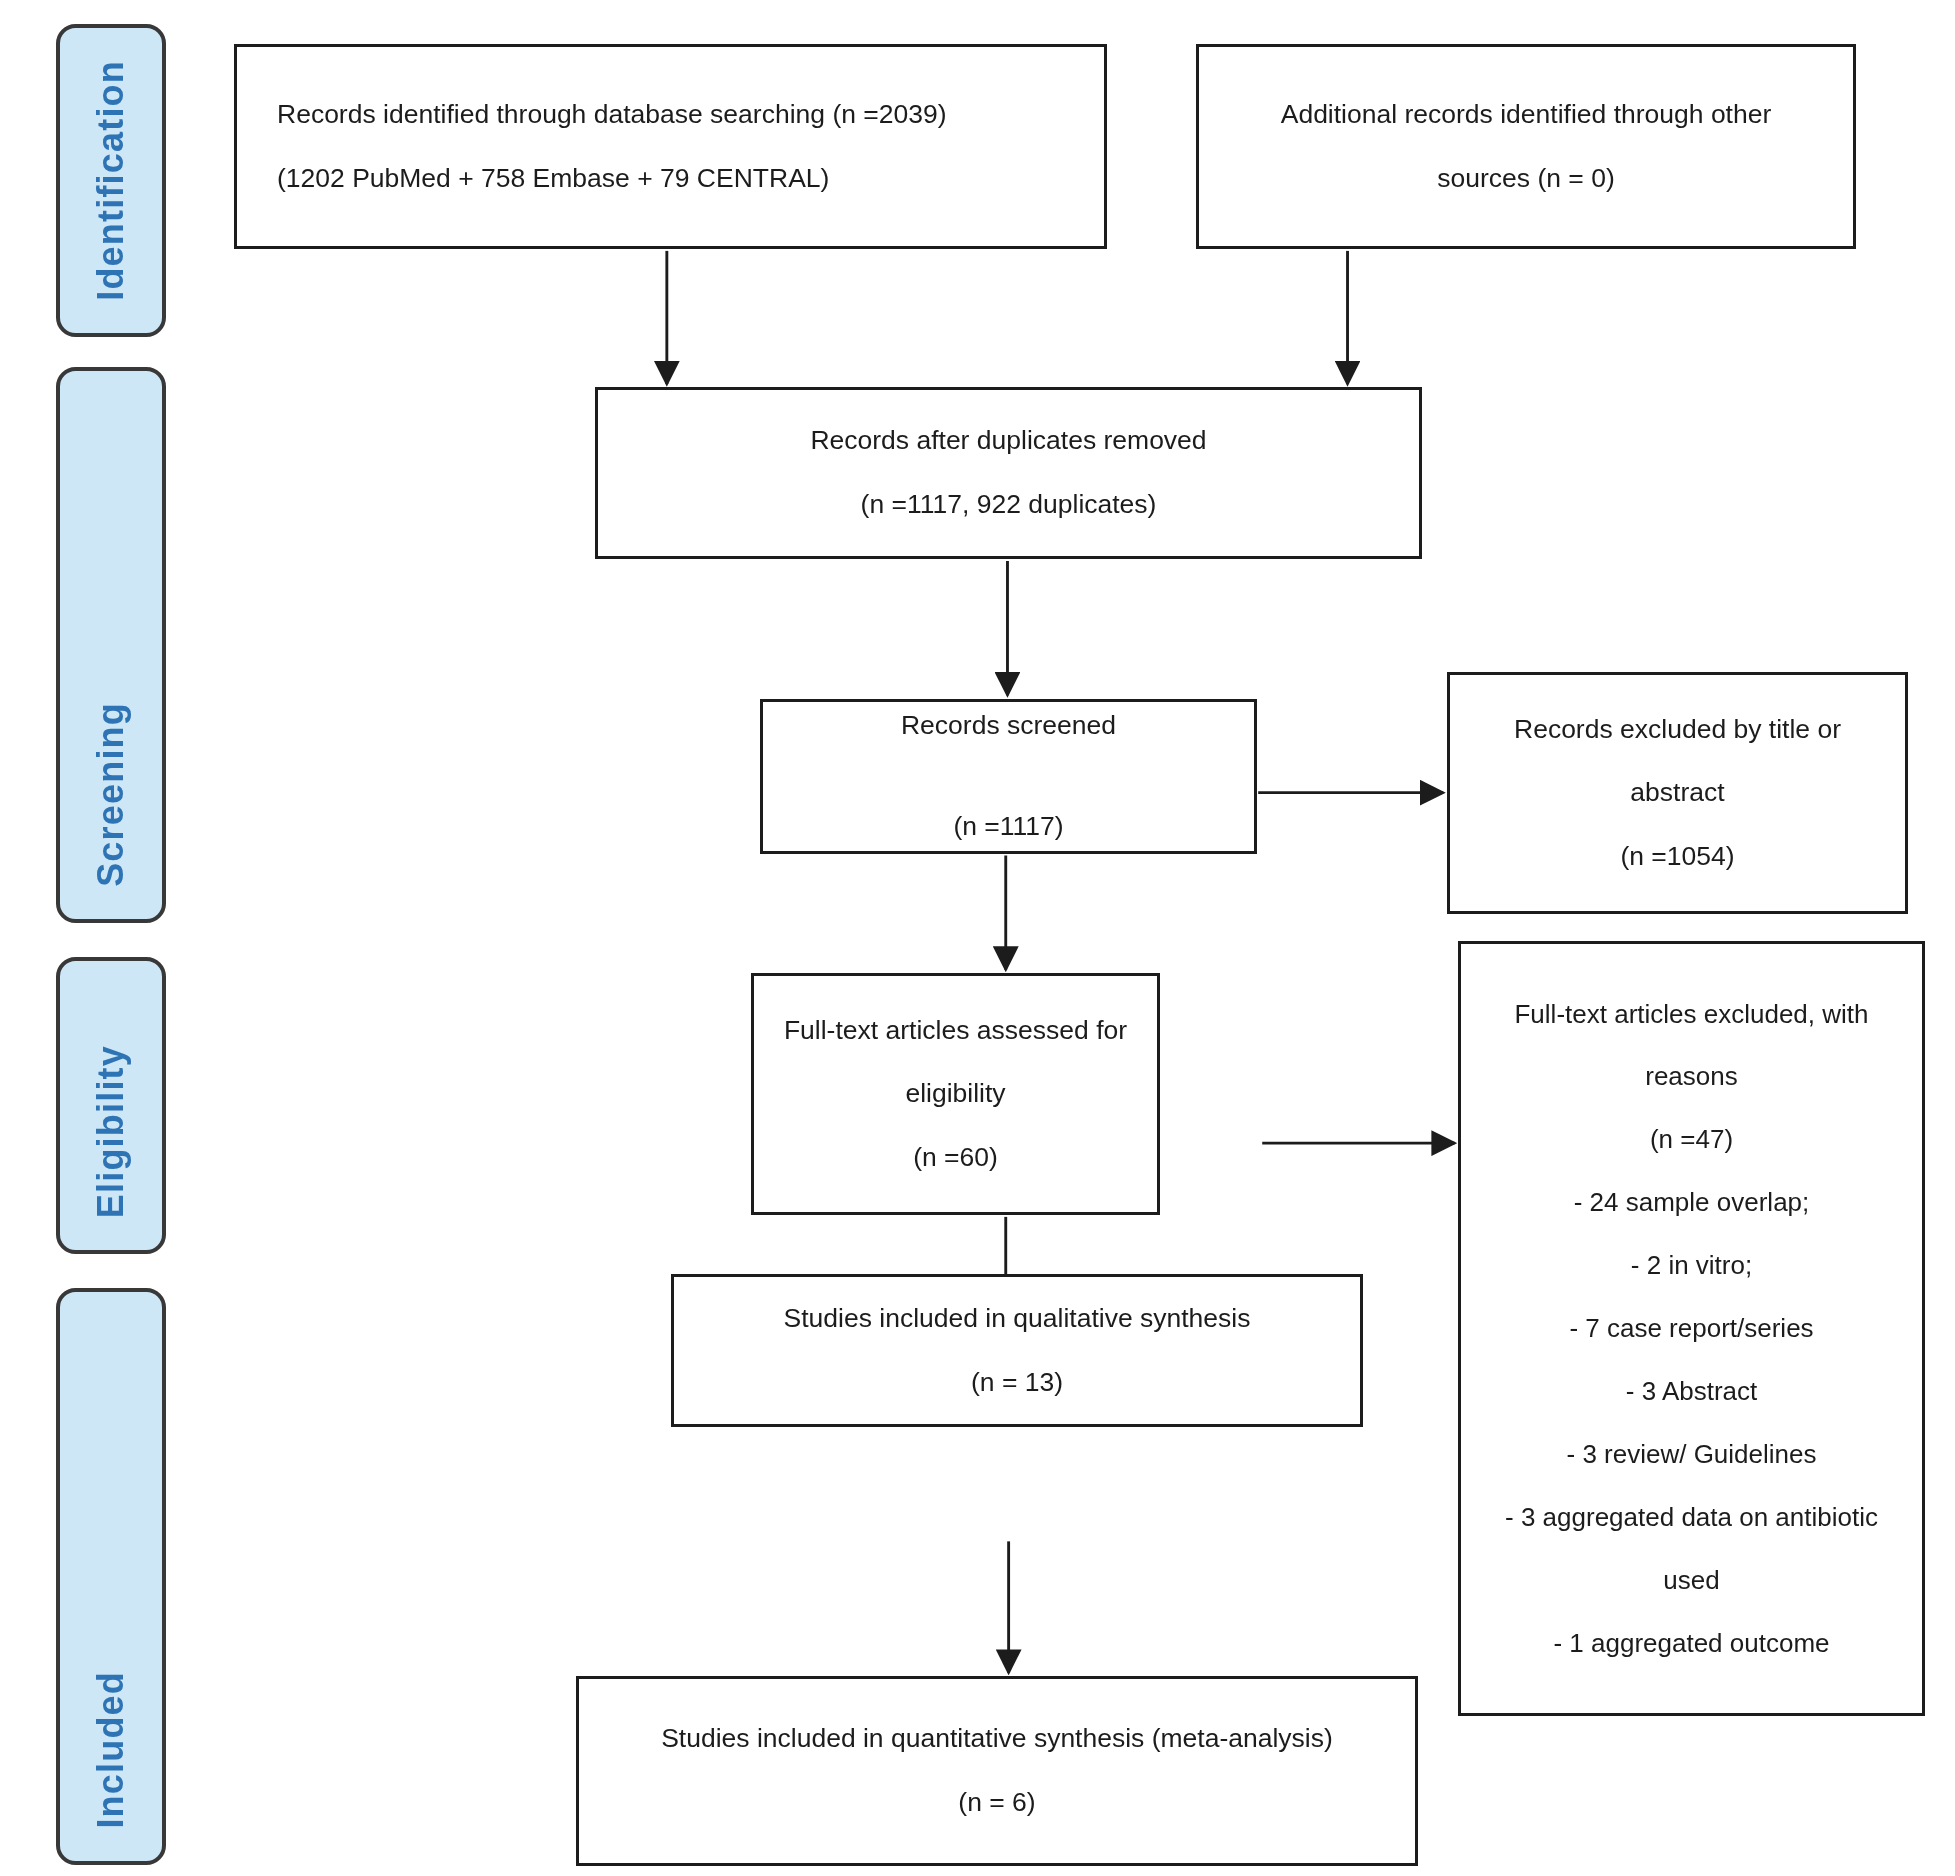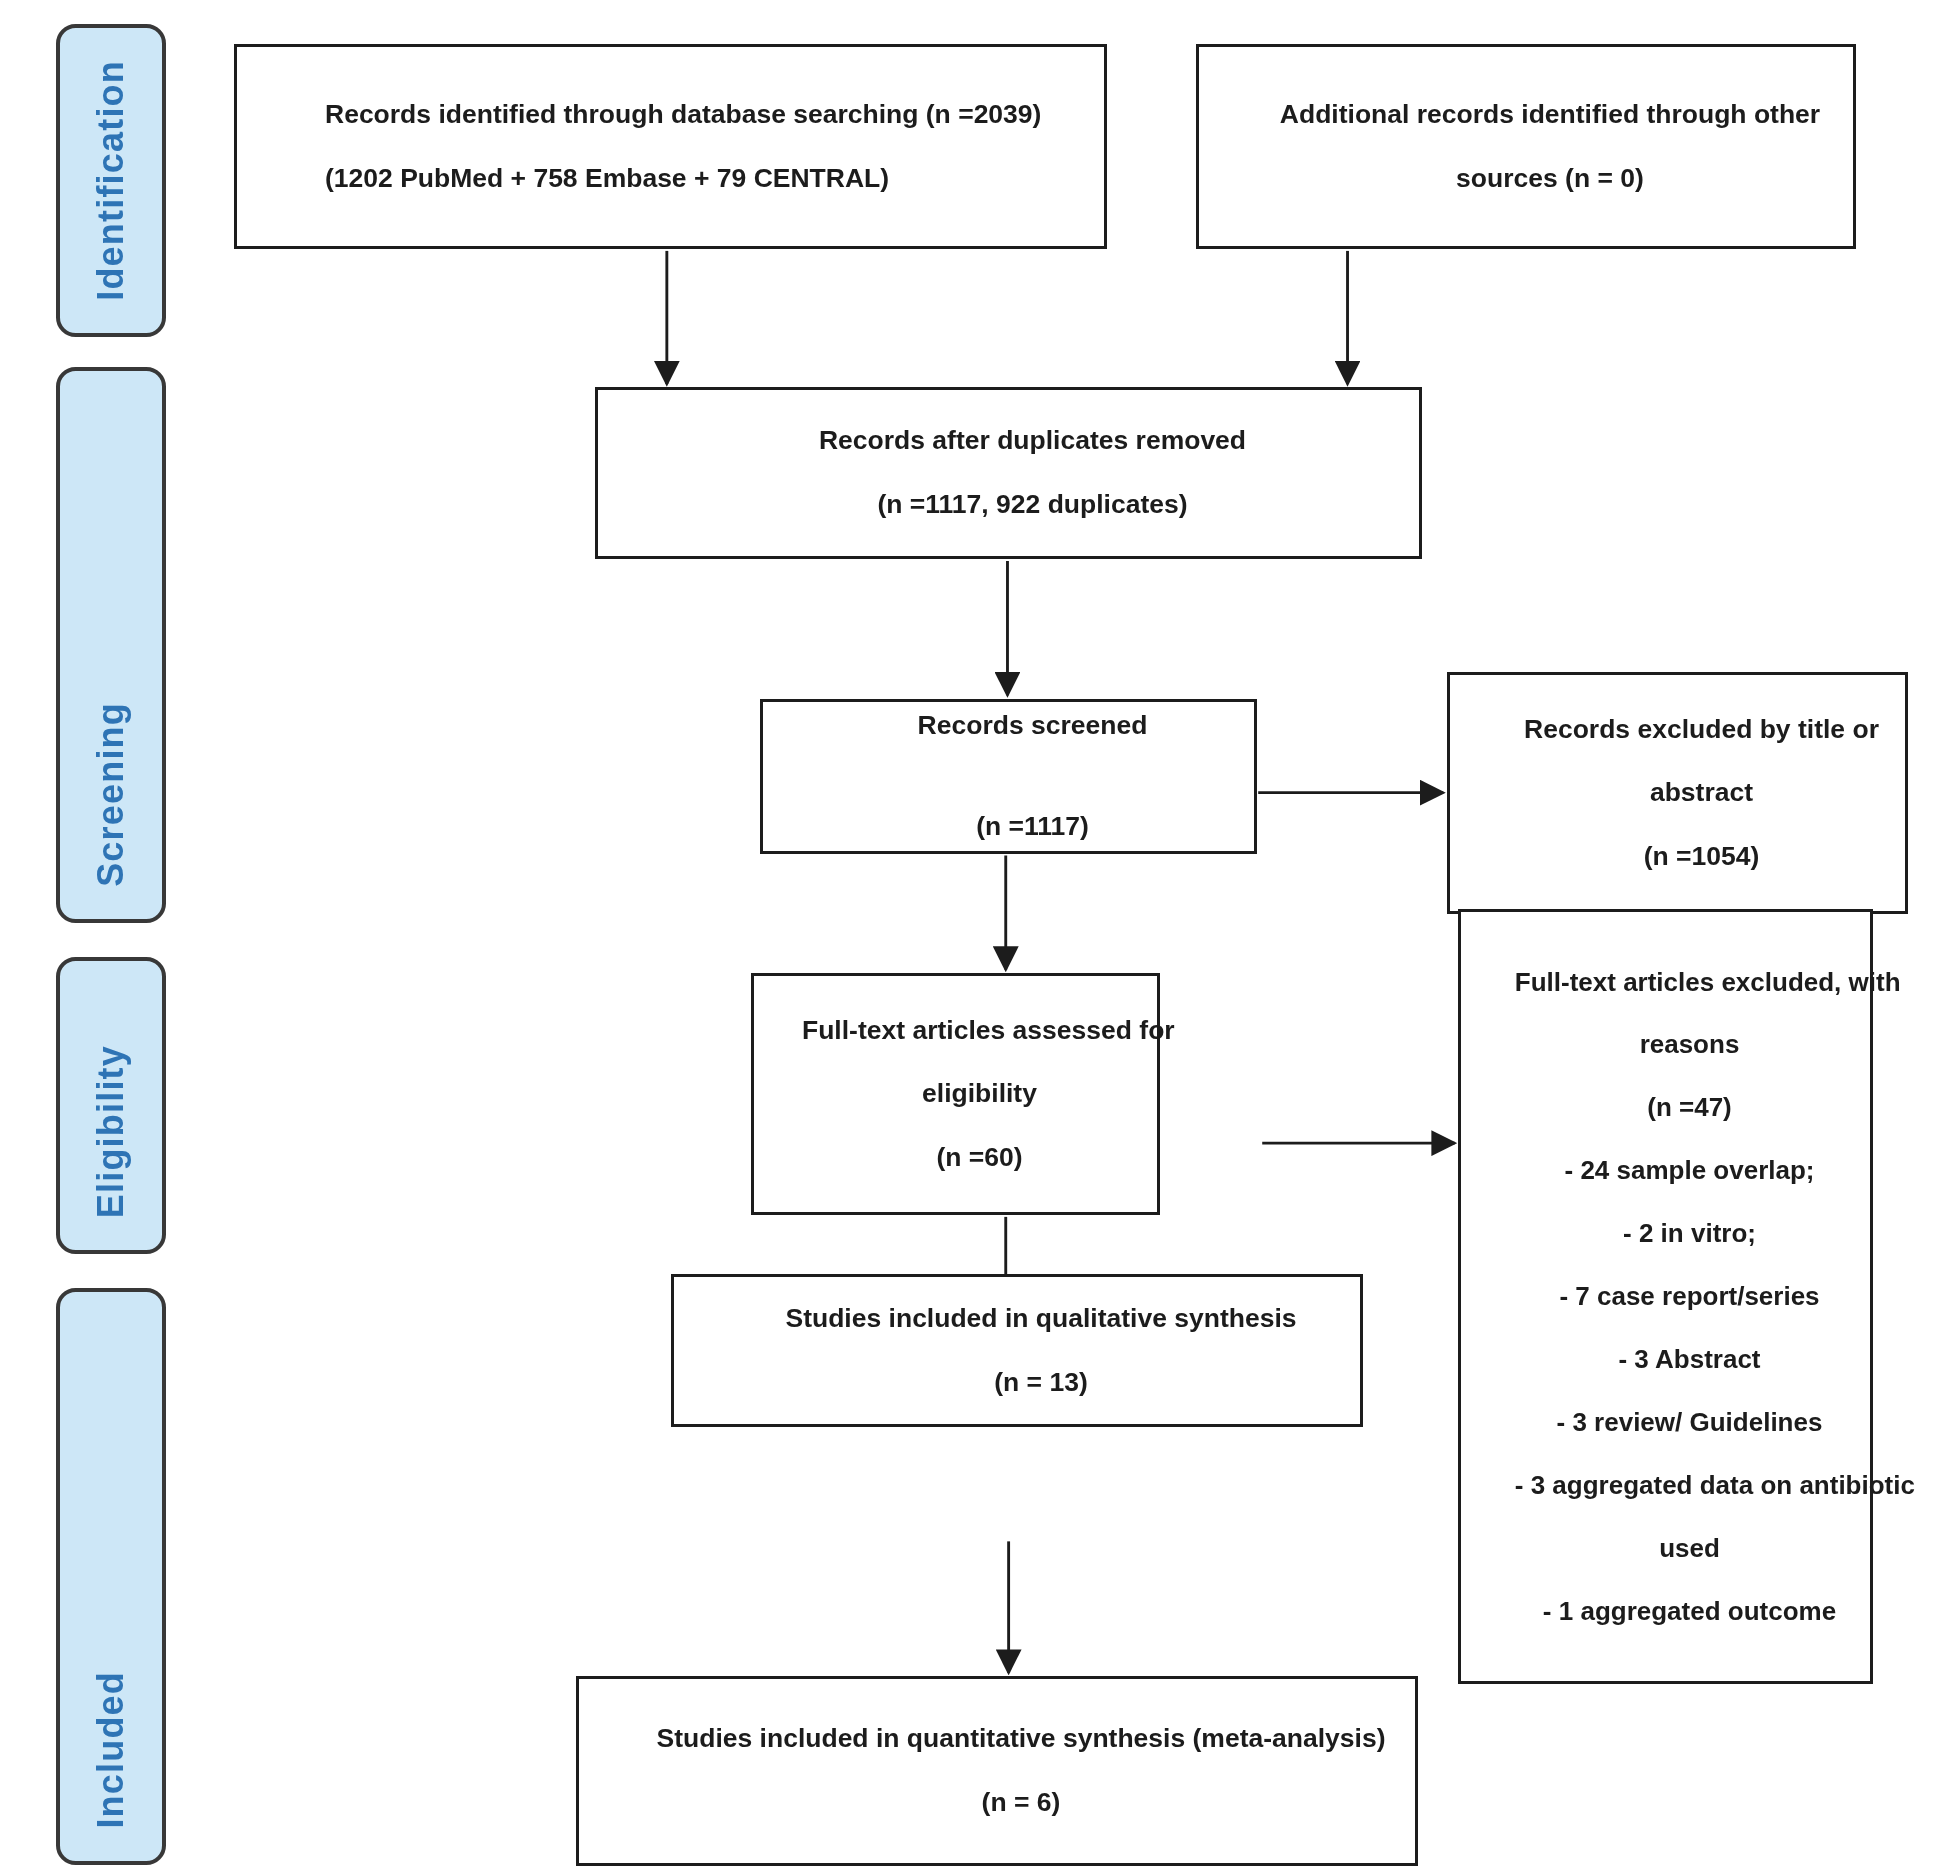--- a/index.html
+++ b/index.html
@@ -32,36 +32,35 @@
     border: 3.5px solid #1c1c1c;
     display: flex;
     flex-direction: column;
     justify-content: center;
     z-index: 2;
     color: #1c1c1c;
   }
   .fbox .ln {
     font-size: 26.5px;
     line-height: 2.4;
-    font-weight: 700;
+    font-weight: 400;
     white-space: nowrap;
     text-align: center;
-    margin-left: 48px;
   }
   #box-records-identified {
     left: 234px; top: 44px; width: 873px; height: 205px;
     align-items: flex-start; padding: 0 40px;
   }
   #box-records-identified .ln { text-align: left; }
   #box-additional-records  { left: 1196px; top: 44px;   width: 660px; height: 205px; }
   #box-duplicates-removed  { left: 595px; top: 387px;  width: 827px; height: 172px; }
   #box-records-screened    { left: 760px; top: 699px; width: 497px;  height: 155px; gap: 37px; }
   #box-records-excluded    { left: 1447px; top: 672px; width: 461px;  height: 242px; }
   #box-full-text-assessed  { left: 751px; top: 973px; width: 409px;  height: 242px; }
-  #box-full-text-excluded  { left: 1458px; top: 909px; width: 415px;  height: 775px; padding: 3.5px 5.8px; }
+  #box-full-text-excluded  { left: 1458px; top: 941px; width: 467px;  height: 775px; padding: 3.5px 5.8px; }
   #box-full-text-excluded .ln { font-size: 26px; line-height: 2.42; }
   #box-qualitative         { left: 671px; top: 1274px; width: 692px; height: 153px; }
   #box-quantitative        { left: 576px;  top: 1676px; width: 842px; height: 190px; }
   
   .stage {
     position: absolute;
     box-sizing: border-box;
     left: 56px;
     width: 110px;
     background: #cde7f7;

